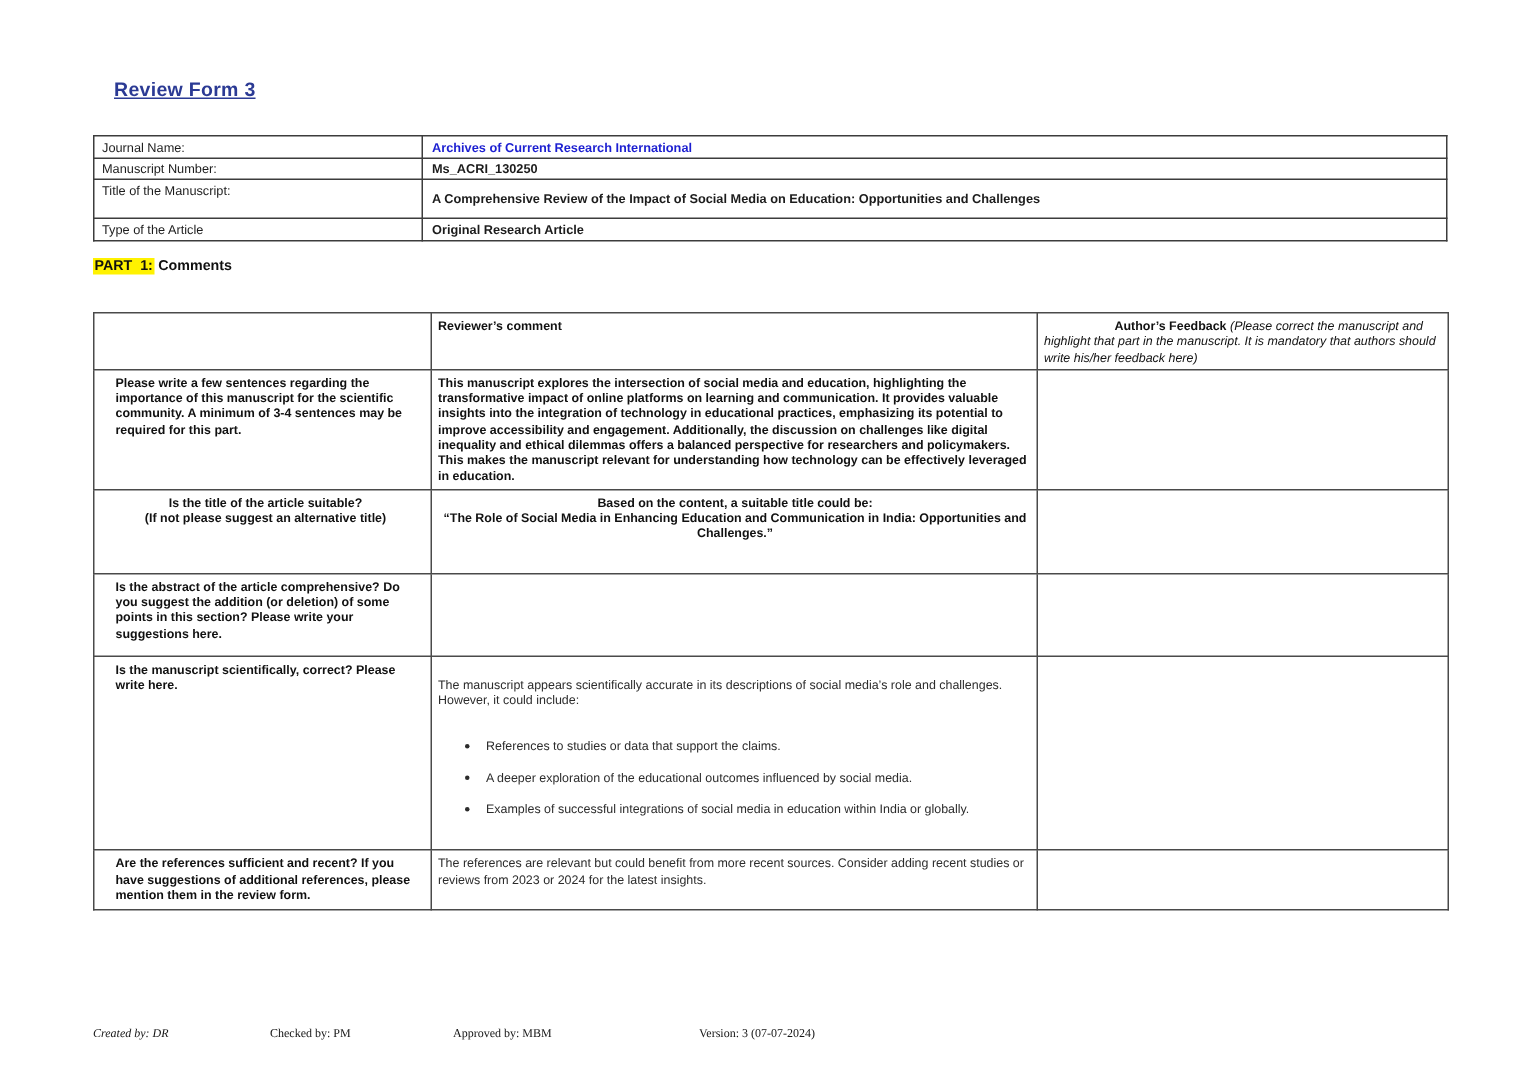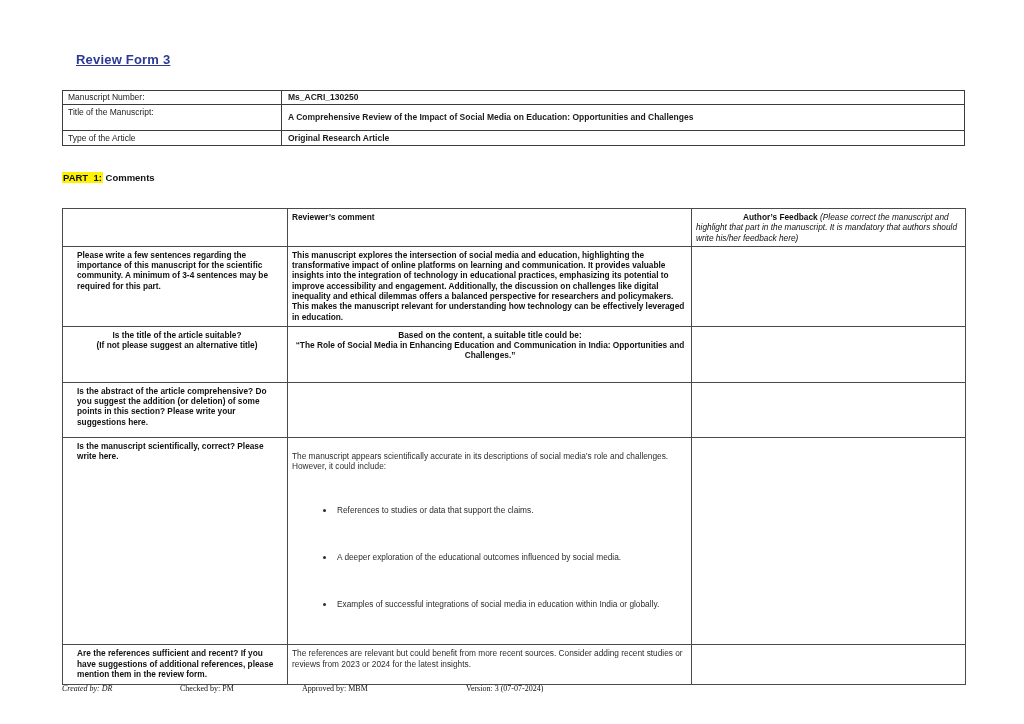--- a/index.html
+++ b/index.html
@@ -78,21 +78,21 @@
 
   tr.hdr td.c { font-weight: bold; padding-top: 3px; }
   tr.hdr td.f { font-weight: normal; }
   .fb-bold { font-weight: bold; font-style: normal; margin-left: 47px; }
   .fb-note { font-style: italic; font-weight: normal; }
 
   ul.bullets {
     margin: 0; padding: 0 0 0 30px;
     list-style-type: disc;
   }
-  ul.bullets li { margin: 13px; padding-left: 2px; }
+  ul.bullets li { margin: 0; padding-left: 2px; }
 
   
   .footer-item {
     position: absolute; top: 684px;
     font-family: "Liberation Serif", serif;
     font-size: 8px; color: #141414; white-space: nowrap;
   }
   .f-created  { left: 62px; font-style: italic; }
   .f-checked  { left: 180px; }
   .f-approved { left: 302px; }
@@ -104,20 +104,24 @@
 <div class="page">
 
   <h1 class="doc-heading">Review Form 3</h1>
 
   <table class="journal">
     <colgroup>
         <col class="c1">
         <col class="c2">
       </colgroup>
     <tbody>
+      <tr class="r1">
+        <td class="lbl">Journal Name:</td>
+        <td class="val"><span class="journal-link">Archives of Current Research International</span></td>
+      </tr>
       <tr class="r2">
         <td class="lbl">Manuscript Number:</td>
         <td class="val">Ms_ACRI_130250</td>
       </tr>
       <tr class="r3">
         <td class="lbl">Title of the Manuscript:</td>
         <td class="val">A Comprehensive Review of the Impact of Social Media on Education: Opportunities and Challenges</td>
       </tr>
       <tr class="r4">
         <td class="lbl">Type of the Article</td>

